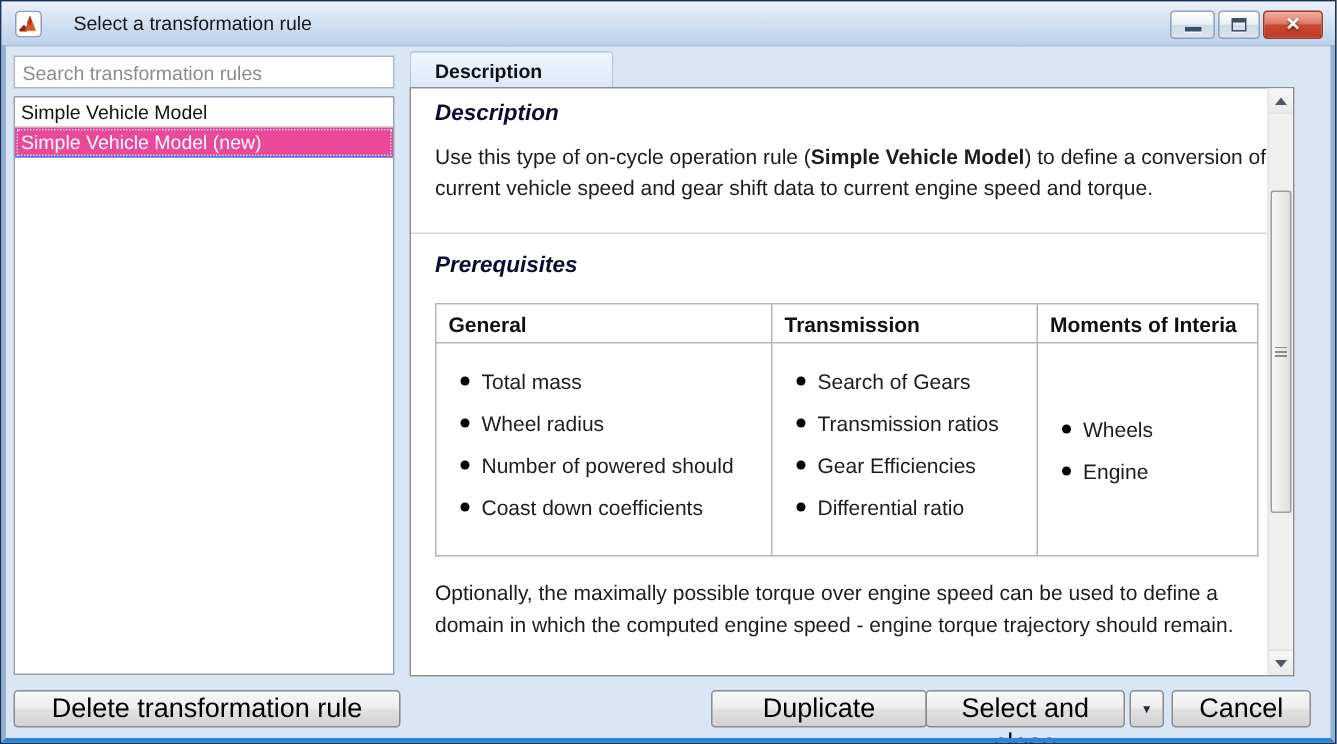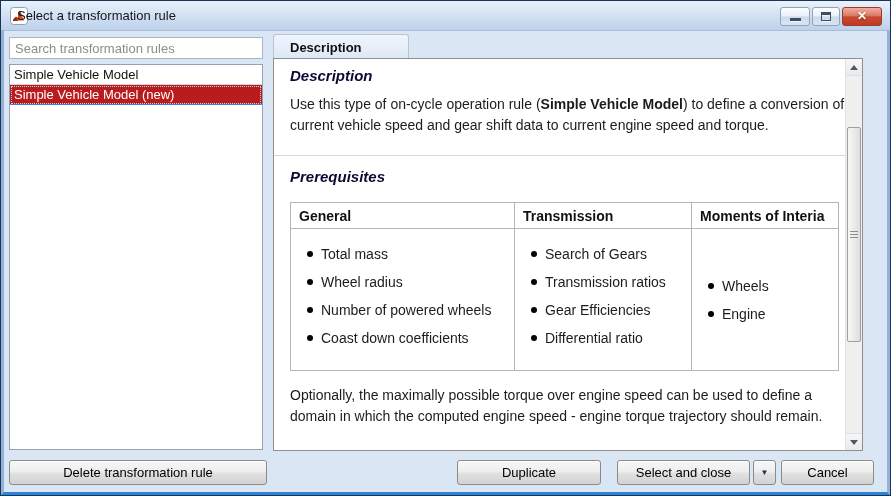--- a/index.html
+++ b/index.html
@@ -22,21 +22,21 @@
   }
 
   
   .titlebar {
     position: absolute; left:0; top:0; right:0; height:30px;
     background: linear-gradient(180deg,#eaf2fb 0%, #d4e2f3 45%, #bcd1ea 100%);
     border-bottom: 1px solid #a7bdd8;
   }
   .app-icon { position:absolute; left:9px; top:6px; width:18px; height:18px; }
   .title-text {
-    position:absolute; left:16px; top:7px;
+    position:absolute; left:48px; top:7px;
     font-size:13px; color:#15151a;text-align:center;
   }
   .win-controls { position:absolute; right:8px; top:6px; display:flex; gap:2px; }
   .win-btn {
     height:19px; border-radius:3px;
     display:flex; align-items:center; justify-content:center;
     border:1px solid #8fa3bb;
     background: linear-gradient(180deg,#fdfefe 0%, #e9f0f7 48%, #ccd9e9 52%, #dce6f2 100%);
     cursor: default;
   }
@@ -63,21 +63,21 @@
     background:#fff; border:1px solid #96a0ae; overflow:hidden;
   }
   .rule-item {
     height:20px; line-height:19px; padding:0 4px;
     font-size:13px; color:#111;
     border-bottom:1px solid #d4d4d4;
     cursor: default; white-space:nowrap;
   }
   .rule-item.alt { background:#ececec; }
   .rule-item.selected {
-    background:#b91c1c; color:#fff; border-bottom-color:#3e7fe1;
+    background:#ec4899; color:#fff; border-bottom-color:#3e7fe1;
     outline:1px dotted #bcd6f6; outline-offset:-2px;
   }
 
   
   .tab {
     position:absolute; top:33px; height:25px;
     font-size:13px; font-weight:bold; color:#101014;
     line-height:25px; cursor:default;
   }
   .tab.active {
@@ -162,25 +162,25 @@
     background:repeating-linear-gradient(180deg,#8d8d8d 0 1px, transparent 1px 3px);
   }
 
   
   .btn {
     position:absolute; top:459px; height:25px;
     background:linear-gradient(180deg,#f7f7f7 0%, #eeeeee 45%, #e0e0e0 55%, #d2d2d2 100%);
     border:1px solid #8b8b8b; border-radius:3px;
     box-shadow:inset 0 1px 0 #fff;
     font-family:"Liberation Sans", sans-serif;
-    font-size:13px; color:#000; text-align:center; line-height:23px;
+    font-size:18px; color:#000; text-align:center; line-height:23px;
     cursor:default;
   }
   .btn-delete { left:8px; width:258px; }
-  .btn-duplicate { left:456px; width:144px; }
+  .btn-duplicate { left:473px; width:144px; }
   .btn-select { left:616px; width:133px; }
   .btn-dropdown { left:752px; width:23px; font-size:8px; color:#1d2b3a; line-height:24px; }
   .btn-cancel { left:780px; width:93px; }
 </style>
 </head>
 <body>
 
 <div class="window">
   <div class="frame"></div>
 
@@ -236,21 +236,21 @@
             <th>Transmission</th>
             <th>Moments of Interia</th>
           </tr>
         </thead>
         <tbody>
           <tr>
             <td>
               <ul class="plist">
                 <li><span class="bullet"></span><span>Total mass</span></li>
                 <li><span class="bullet"></span><span>Wheel radius</span></li>
-                <li><span class="bullet"></span><span>Number of powered wheels</span></li>
+                <li><span class="bullet"></span><span>Number of powered should</span></li>
                 <li><span class="bullet"></span><span>Coast down coefficients</span></li>
               </ul>
             </td>
             <td>
               <ul class="plist">
                 <li><span class="bullet"></span><span>Search of Gears</span></li>
                 <li><span class="bullet"></span><span>Transmission ratios</span></li>
                 <li><span class="bullet"></span><span>Gear Efficiencies</span></li>
                 <li><span class="bullet"></span><span>Differential ratio</span></li>
               </ul>

